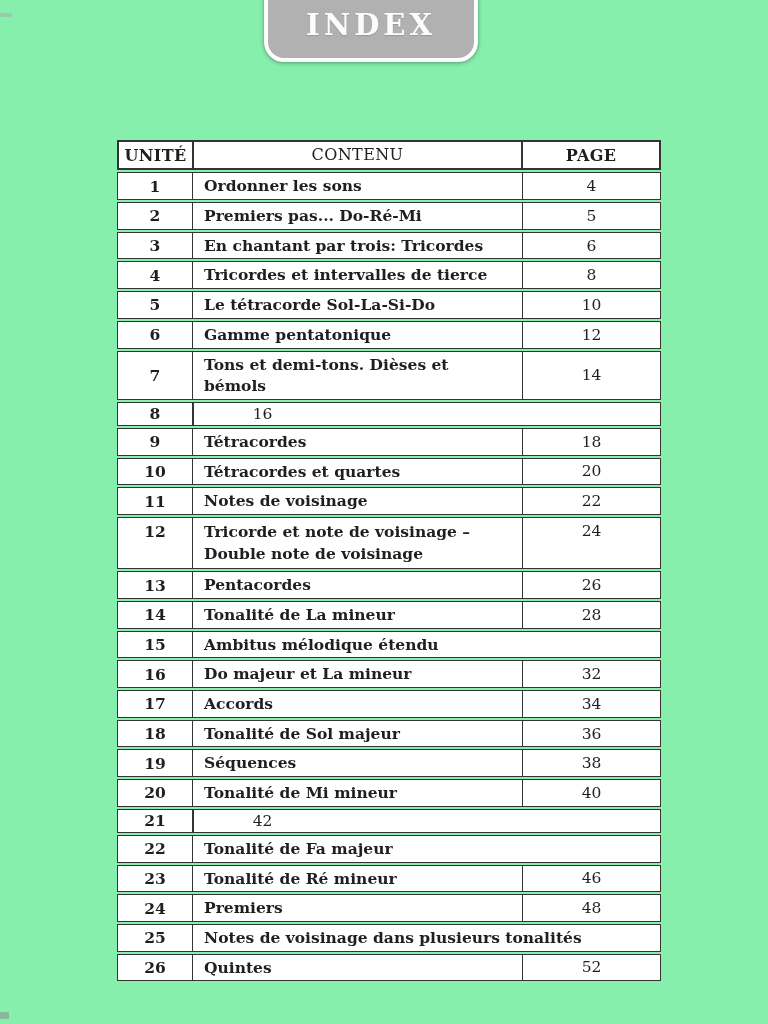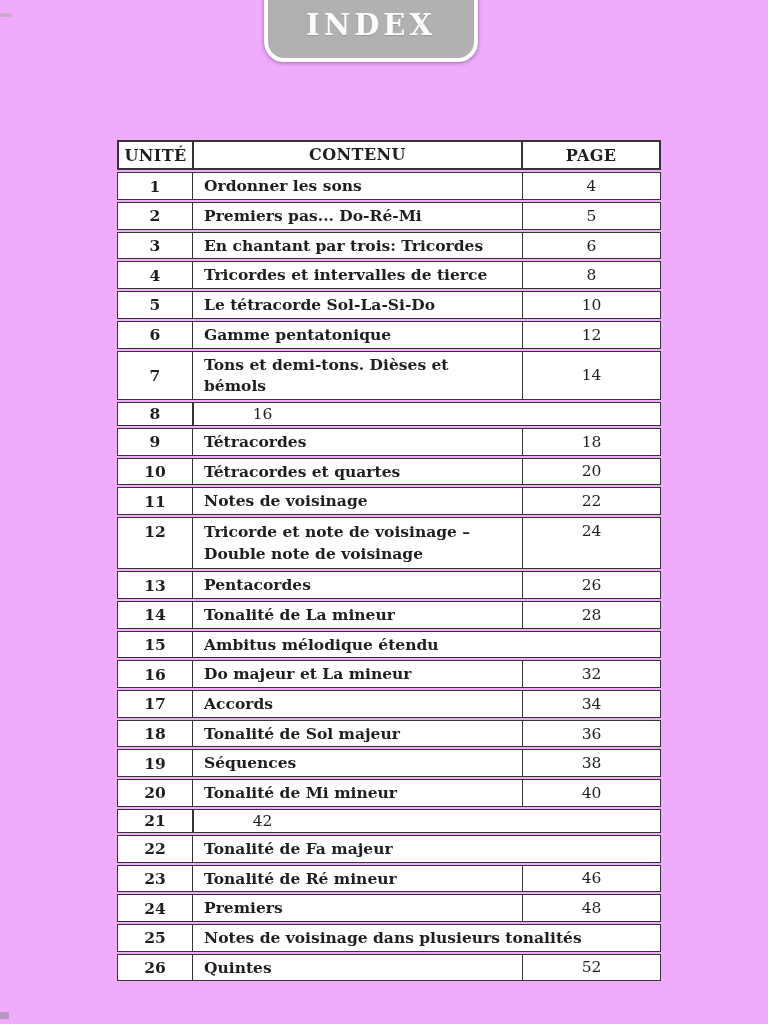--- a/index.html
+++ b/index.html
@@ -4,21 +4,21 @@
 <style>
   html, body {
     margin: 0;
     padding: 0;
     background: #ffffff;
   }
   .page {
     position: relative;
     width: 768px;
     height: 1024px;
-    background: #f0abfc;
+    background: #86efac;
     overflow: hidden;
     font-family: "DejaVu Serif", "Liberation Serif", serif;
     color: #1f1f1f;
   }
 
   
   .index-tab {
     position: absolute;
     left: 264px;
     top: -14px;
@@ -93,21 +93,21 @@
     border-left: 1px solid #343434;
     display: flex;
     align-items: center;
     justify-content: center;
     font-weight: normal;
     box-sizing: border-box;
     padding: 1px 2px;
   }
   .header .c-unit { border-right-width: 2px; }
   .header .c-page { border-left-width: 2px; font-weight: bold; }
-  .header .c-content { justify-content: center; padding-left: 8px; font-weight: bold; }
+  .header .c-content { justify-content: center; padding-left: 8px; font-weight: normal; }
 
   .trow.tall .c-unit,
   .trow.tall .c-page {
     align-items: flex-start;
     padding-top: 4px;
   }
   .trow.tall .c-content {
     align-items: flex-start;
     padding-top: 3px;
     padding-bottom: 4px;

